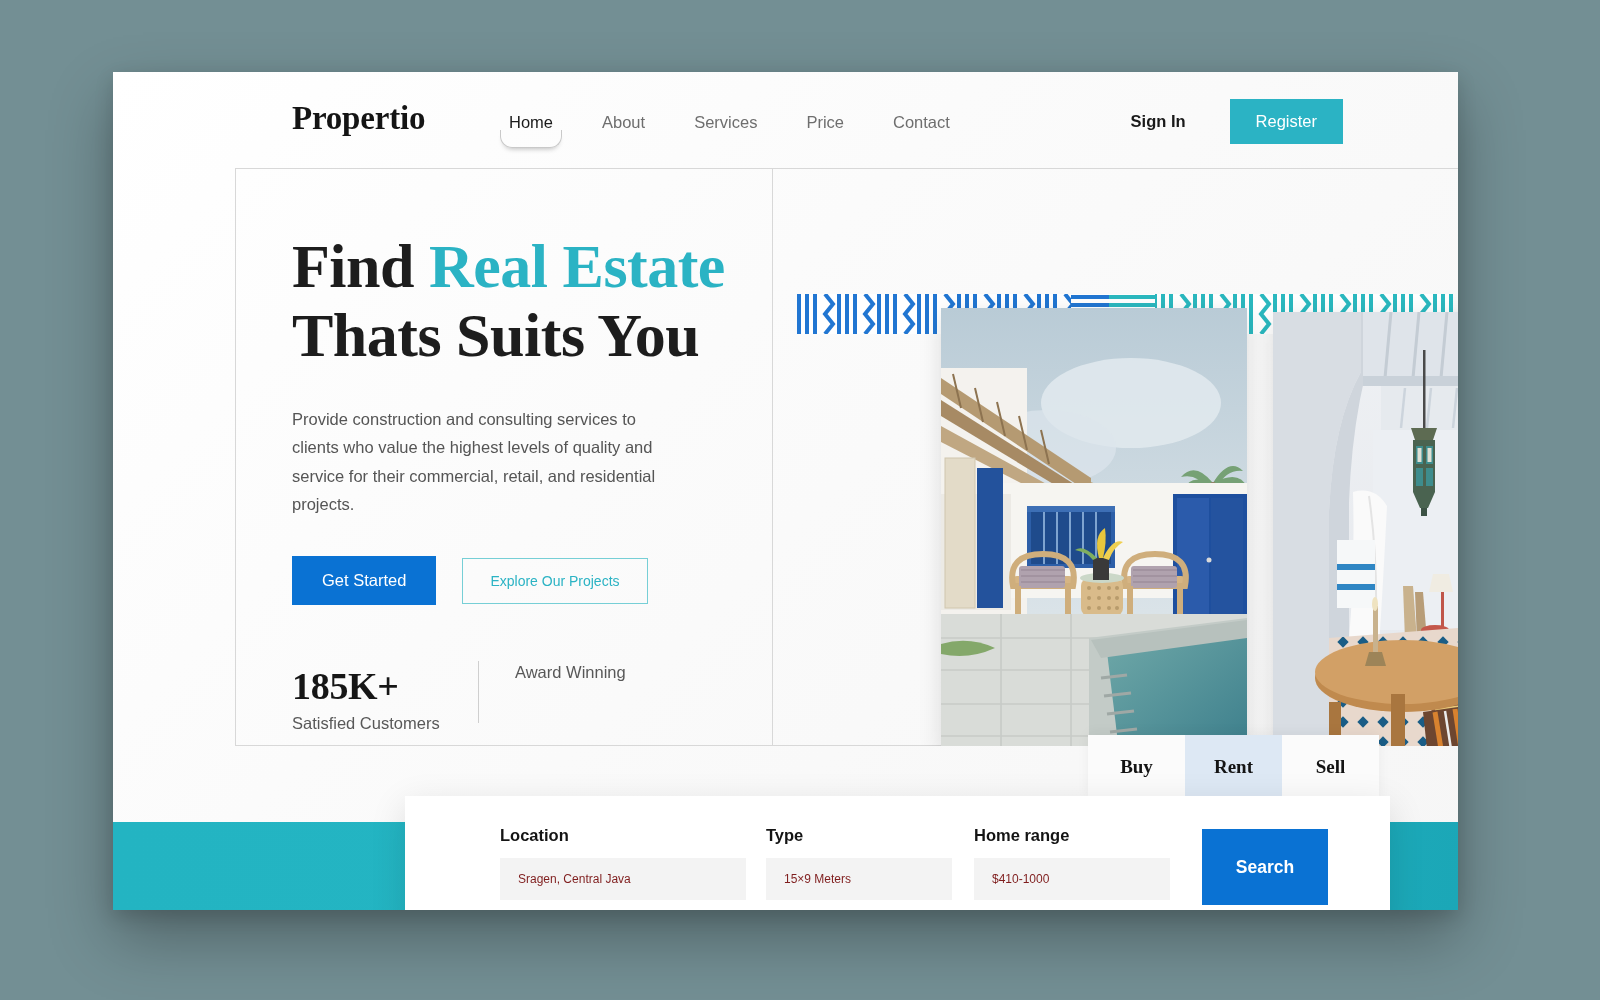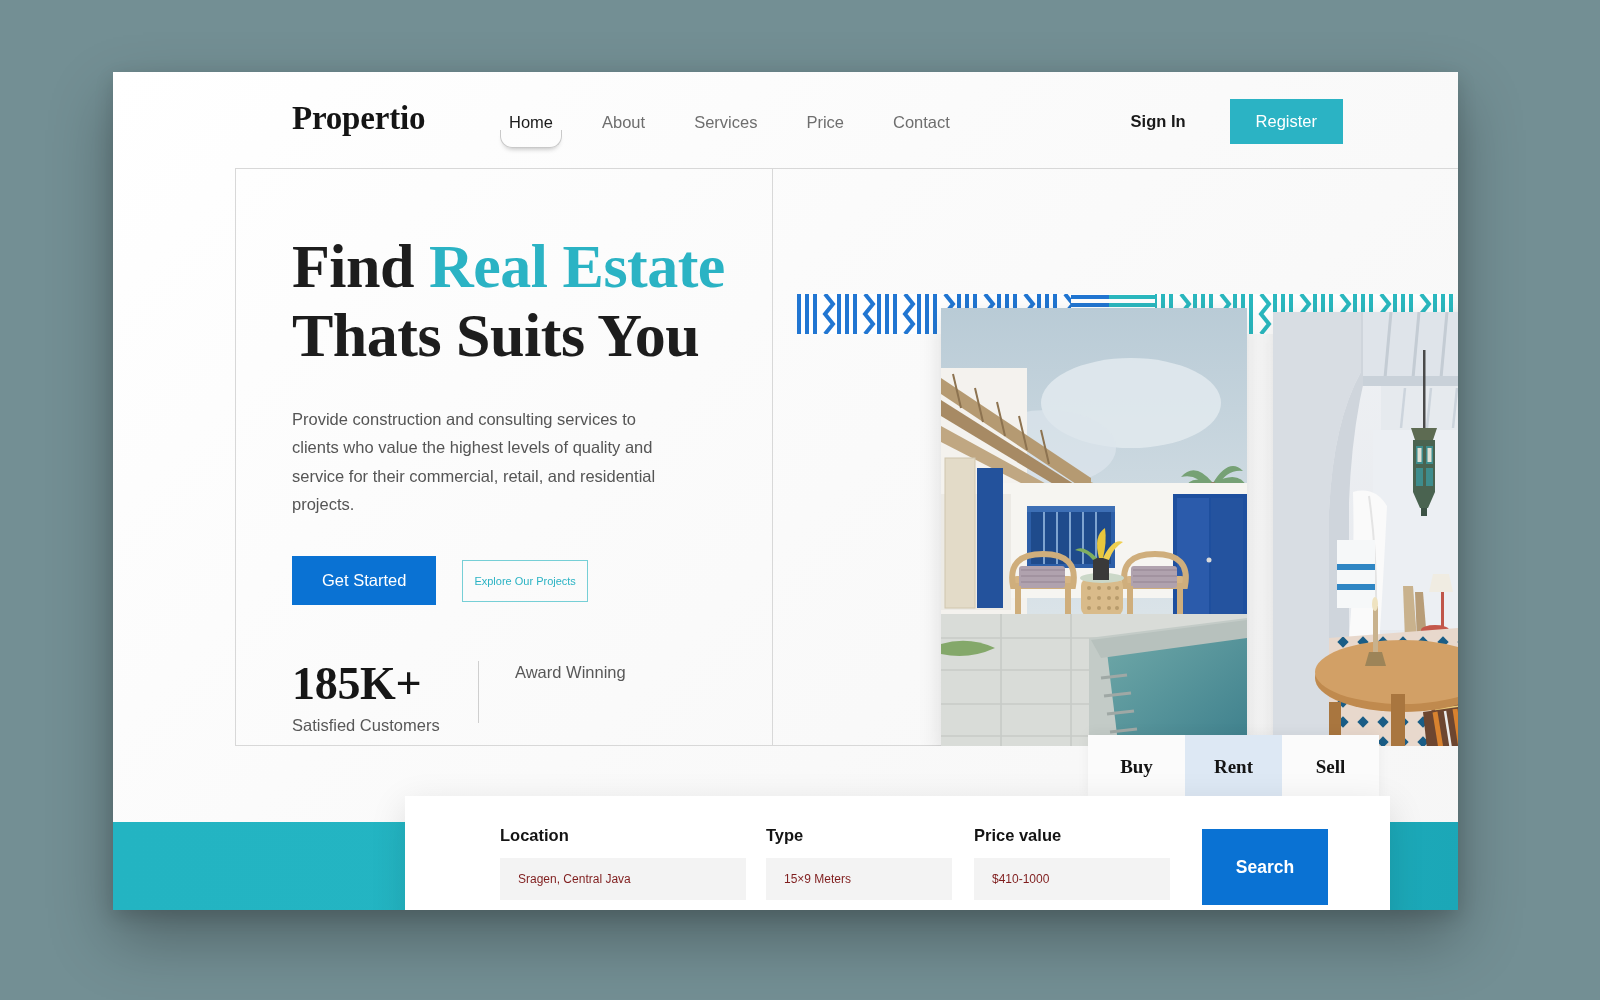--- a/index.html
+++ b/index.html
@@ -176,22 +176,22 @@
     padding: 15px 30px;
     border: none;
     cursor: pointer;
     font-family: inherit;
     white-space: nowrap;
   }
 
   .btn-outline {
     background: transparent;
     color: #2bb3c4;
-    font-size: 11px;
-    padding: 14px 11px;
+    font-size: 14px;
+    padding: 14px 27px;
     border: 1.4px solid #76cfd6;
     cursor: pointer;
     font-family: inherit;
     white-space: nowrap;
   }
 
   .stats {
     margin-top: 52px;
     display: flex;
     align-items: flex-start;
@@ -202,23 +202,24 @@
     width: 1px;
     height: 62px;
     background: #cfcfcf;
     margin-right: 36px;
     margin-top: 4px;
   }
 
   .stat-value {
     font-family: "Liberation Serif", serif;
     font-weight: bold;
-    font-size: 46px;
+    font-size: 38px;
     color: #161616;
     letter-spacing: -0.3px;
+    margin-top: 7px;
   }
 
   .stat-label {
     margin-top: 6px;
     font-size: 16.5px;
     color: #585858;
   }
 
   
   .hero-right {
@@ -803,21 +804,21 @@
     <div class="field-label">Location</div>
     <input class="field-input" value="Sragen, Central Java" style="">
   </div>
 
   <div class="field f-type" style="z-index:9;">
     <div class="field-label">Type</div>
     <input class="field-input" value="15×9 Meters" style="">
   </div>
 
   <div class="field f-price" style="z-index:9;">
-    <div class="field-label">Price value</div>
+    <div class="field-label">Home range</div>
     <input class="field-input" value="$410-1000" style="">
   </div>
 
   <button class="btn-search" style="z-index:9;">Search</button>
 
   <div class="teal-band"></div>
 
 </div>
 
 </body></html>

